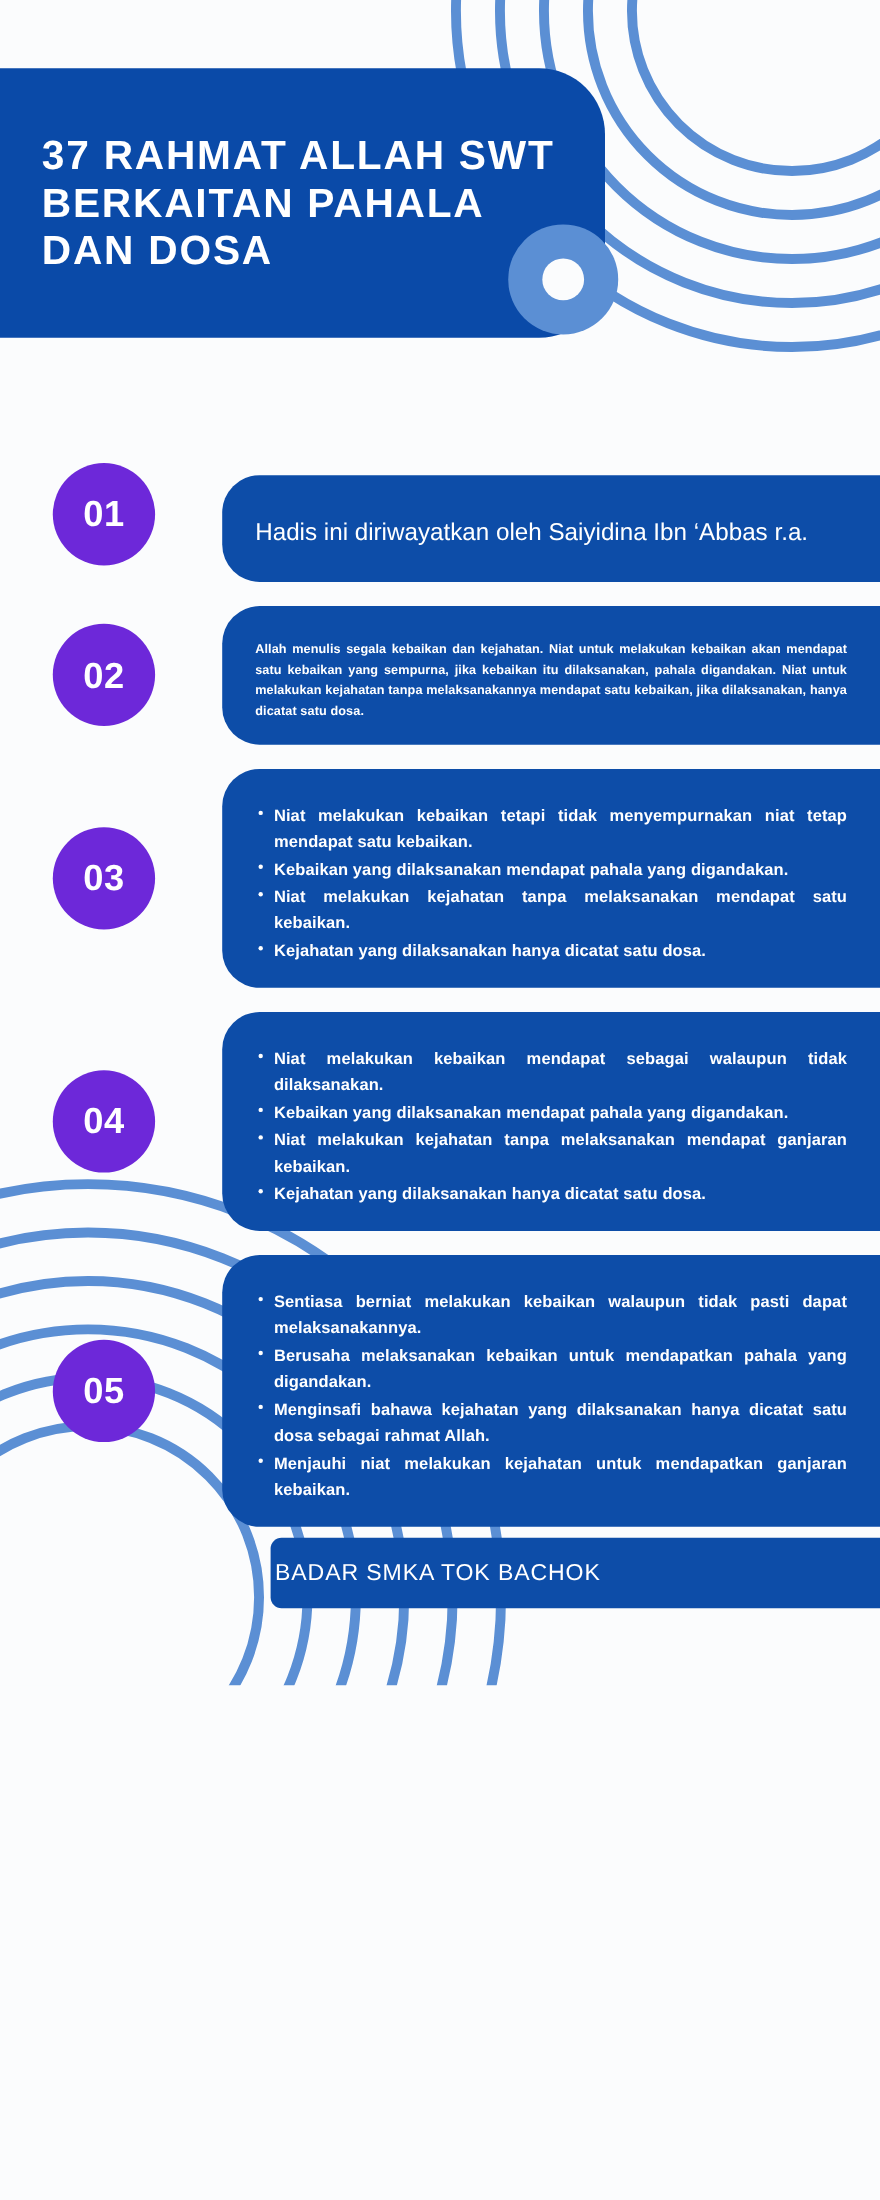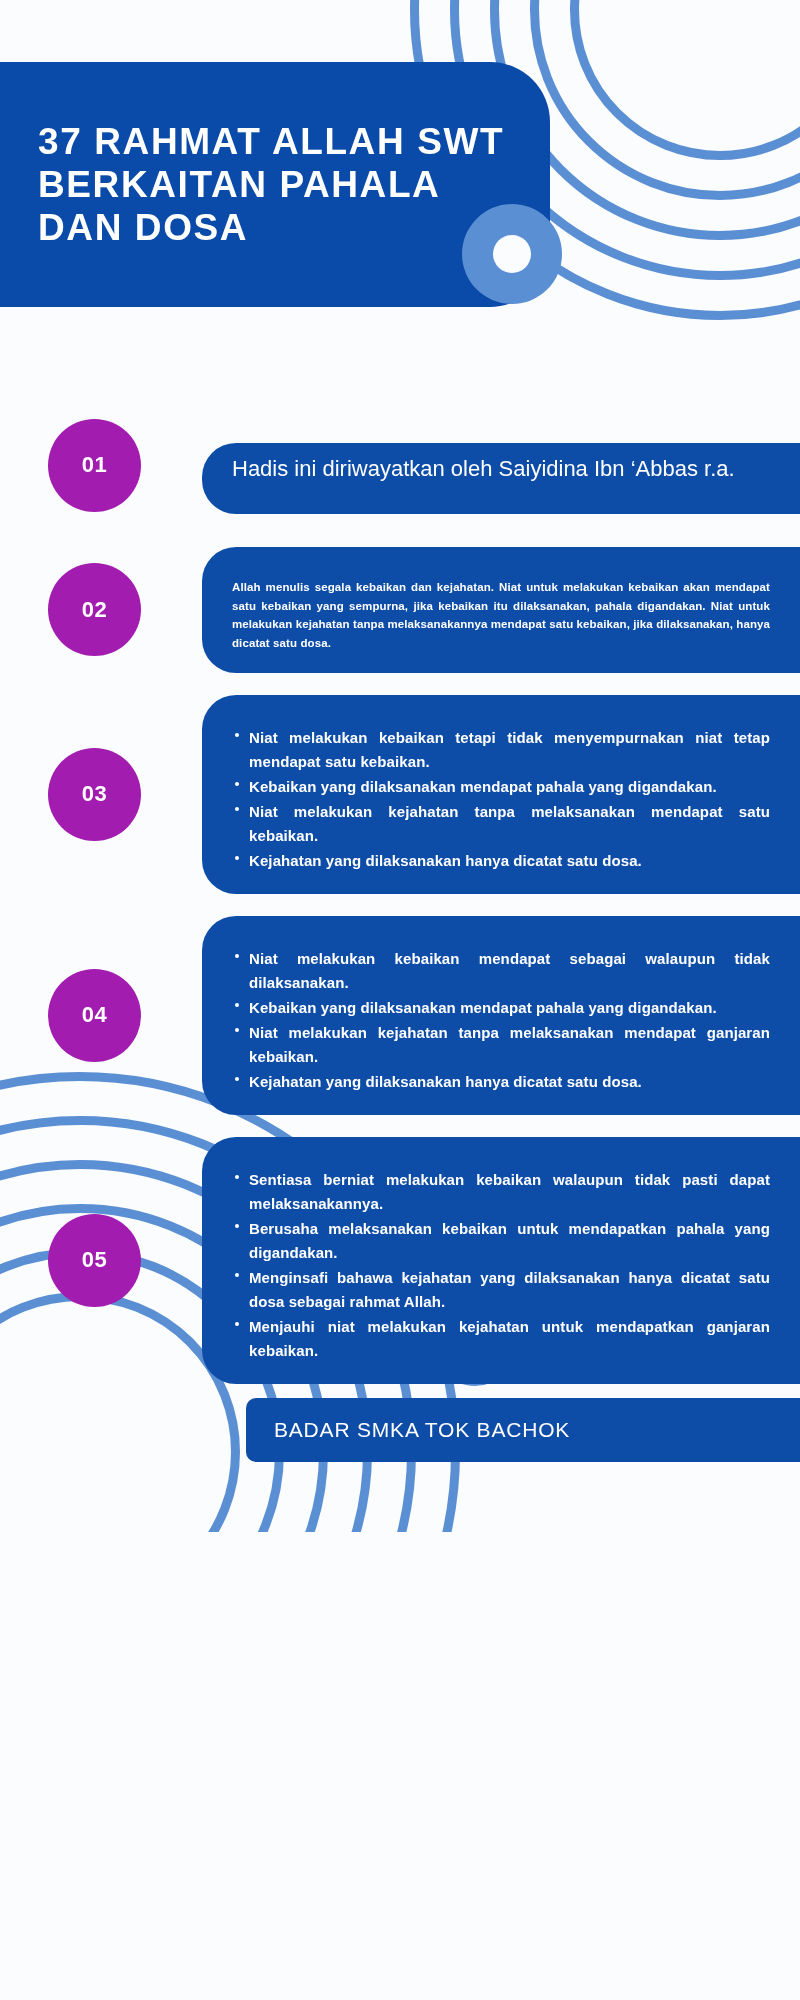--- a/index.html
+++ b/index.html
@@ -118,42 +118,42 @@
     min-height: 120px;
   }
   .row + .row { margin-top: 22px; }
 
   .num-circle {
     position: absolute;
     left: 48px;
     width: 93px;
     height: 93px;
     border-radius: 50%;
-    background: #a21caf;
+    background: #6d28d9;
     color: #ffffff;
     display: flex;
     align-items: center;
     justify-content: center;
-    font-size: 22px;
+    font-size: 33px;
     font-weight: bold;
     letter-spacing: 0.5px;
     z-index: 6;
   }
 
   .card {
     margin-left: 202px;
     width: 640px;
     background: #0d4da8;
     border-radius: 34px 0 0 34px;
     color: #ffffff;
     padding: 31px 30px 20px 30px;
   }
 
   .card.intro {
-    padding: 10px 30px 30px 30px;
+    padding: 36px 30px 30px 30px;
     margin-top: 27px;
   }
   .card.intro .intro-text {
     font-size: 22px;
     line-height: 1.42;
     font-weight: normal;
   }
 
   .card .para {
     font-size: 11.5px;
@@ -217,21 +217,21 @@
     background: #0d4da8;
     border-radius: 10px 0 0 10px;
     display: flex;
     align-items: center;
     z-index: 5;
   }
   .footer-text {
     color: #ffffff;
     font-size: 21px;
     letter-spacing: 0.8px;
-    padding-left: 28px;
+    padding-left: 4px;
   }
 </style>
 </head>
 <body>
 
 <div class="page">
 
   <div class="arc-group-top">
     <div class="ring" style="width:620px;height:620px;"></div>
     <div class="ring" style="width:540px;height:540px;"></div>

